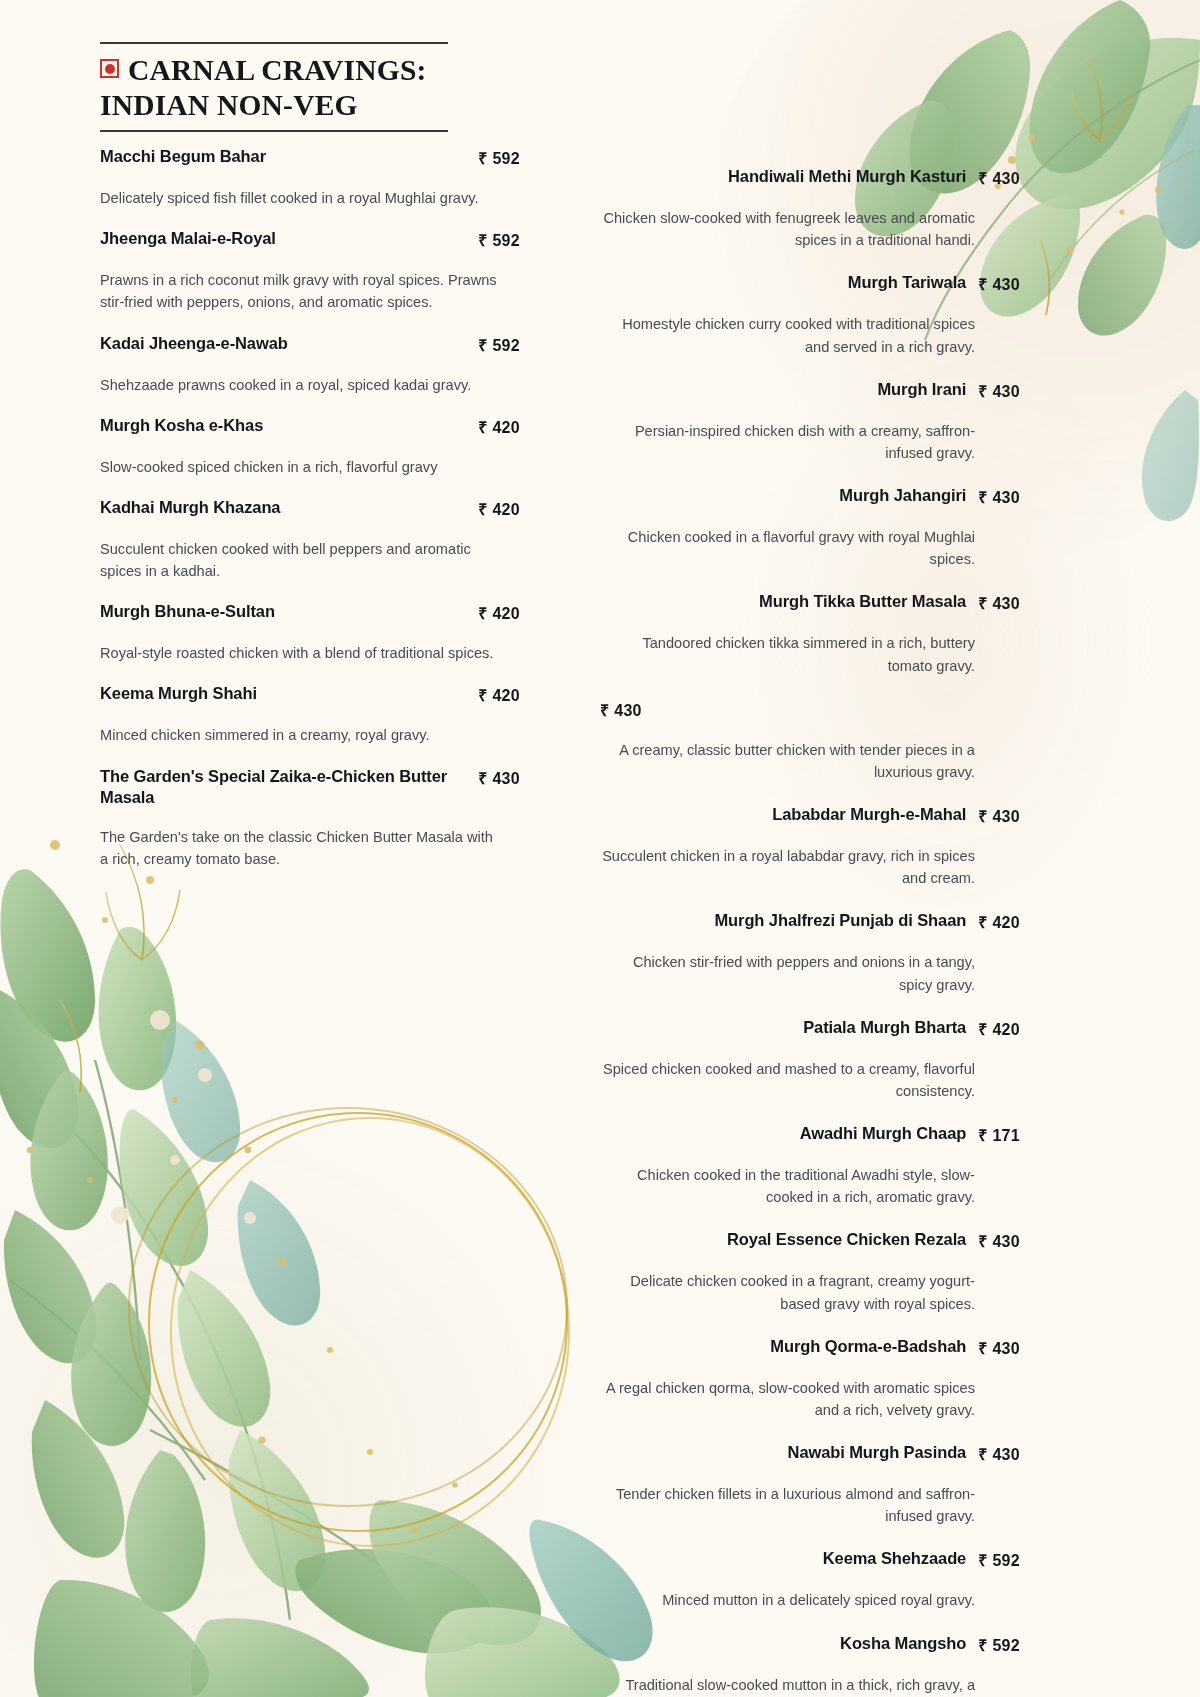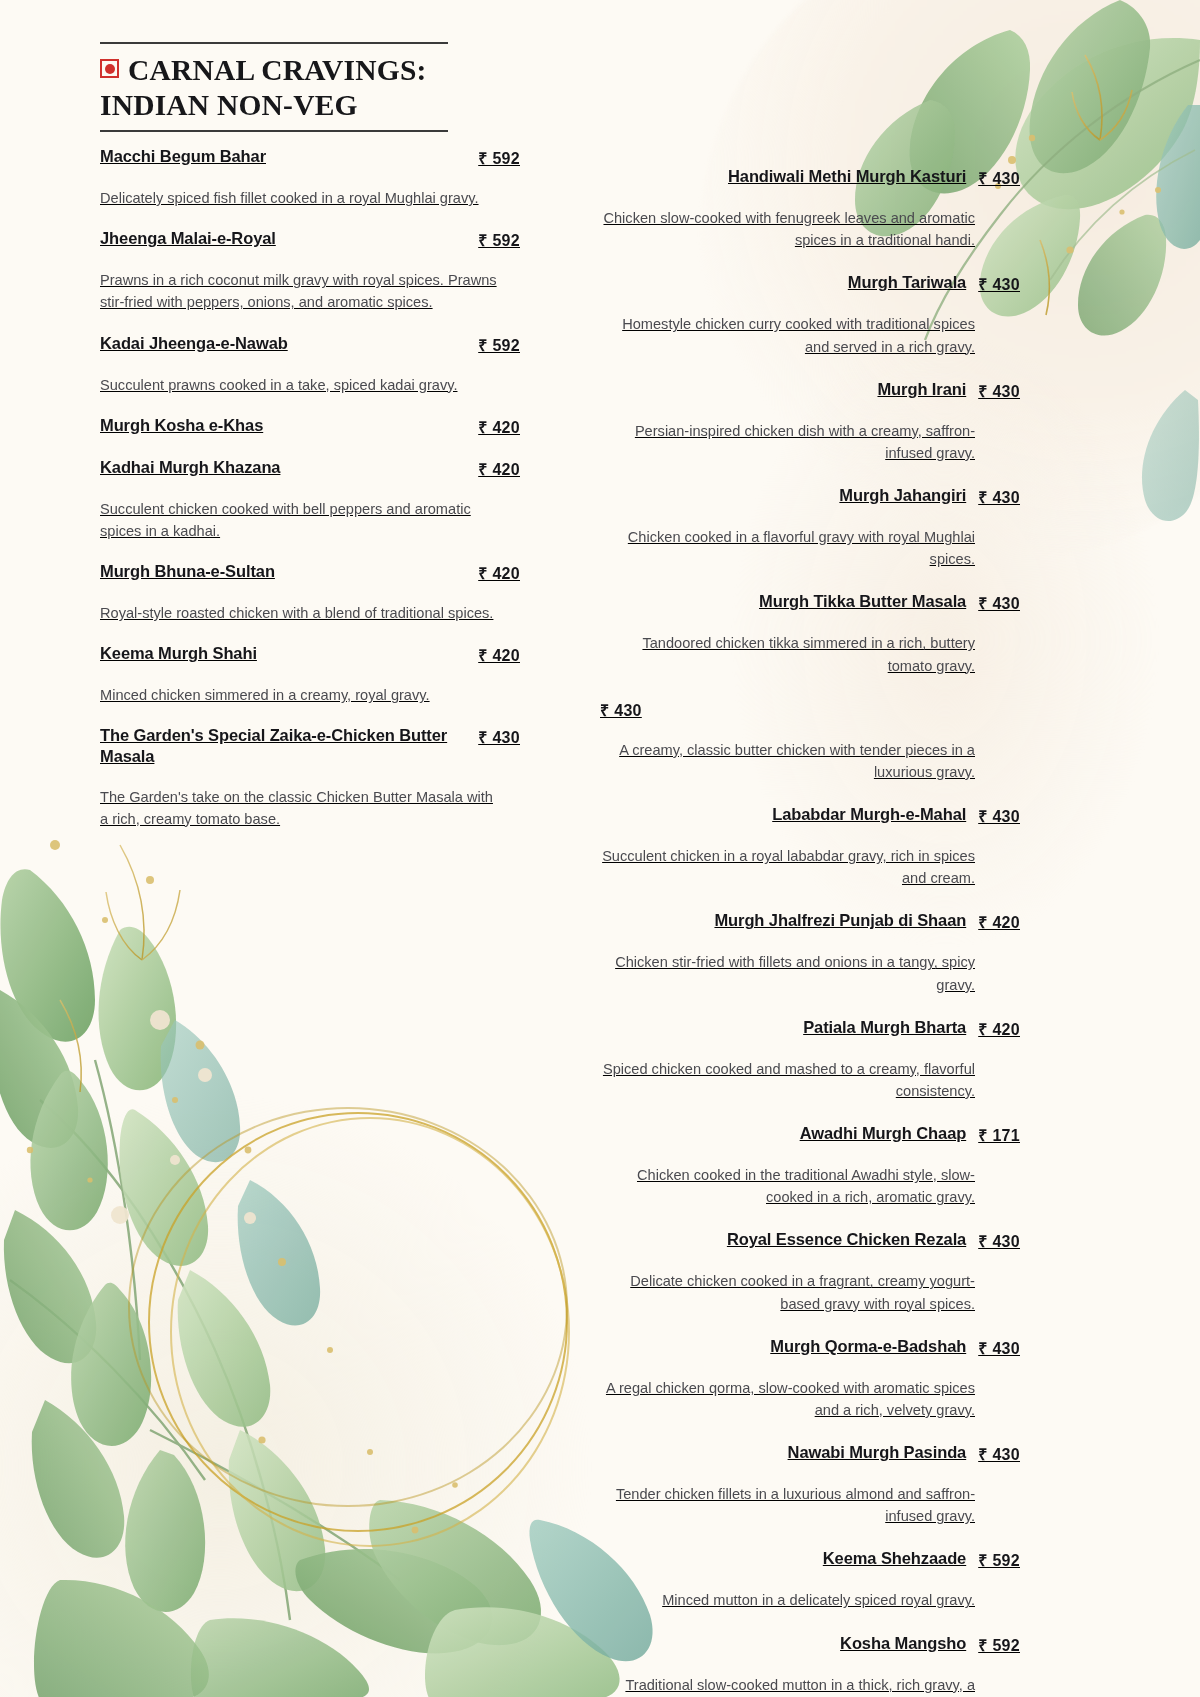--- a/index.html
+++ b/index.html
@@ -70,21 +70,21 @@
     position:absolute; left:50%; top:50%;
     transform:translate(-50%,-50%);
     width:10px; height:10px; border-radius:50%;
     background:#d0312d;
   }
 
   .col { position:absolute; }
   .col-left  { left:100px; top:146px; width:420px; }
   .col-right { left:600px; top:166px; width:420px;text-align:right; }
 
-  .item { margin-bottom:19px;text-decoration:underline; }
+  .item { margin-bottom:19px; }
   .item-head {
     display:flex; align-items:flex-start;
     justify-content:space-between;
     gap:12px;
   }
   .item-name {
     font-weight:bold;
     font-size:16.5px;
     line-height:1.28;
     color:#16161a;
@@ -266,27 +266,28 @@
           <div class="item-name">Jheenga Malai-e-Royal</div>
           <div class="item-price">₹ 592</div>
         </div>
         <div class="item-desc">Prawns in a rich coconut milk gravy with royal spices. Prawns stir-fried with peppers, onions, and aromatic spices.</div>
       </div>
       <div class="item">
         <div class="item-head">
           <div class="item-name">Kadai Jheenga-e-Nawab</div>
           <div class="item-price">₹ 592</div>
         </div>
-        <div class="item-desc">Succulent prawns cooked in a take, spiced kadai gravy.</div>
+        <div class="item-desc">Shehzaade prawns cooked in a royal, spiced kadai gravy.</div>
       </div>
       <div class="item">
         <div class="item-head">
           <div class="item-name">Murgh Kosha e-Khas</div>
           <div class="item-price">₹ 420</div>
         </div>
+        <div class="item-desc">Slow-cooked spiced chicken in a rich, flavorful gravy</div>
       </div>
       <div class="item">
         <div class="item-head">
           <div class="item-name">Kadhai Murgh Khazana</div>
           <div class="item-price">₹ 420</div>
         </div>
         <div class="item-desc">Succulent chicken cooked with bell peppers and aromatic spices in a kadhai.</div>
       </div>
       <div class="item">
         <div class="item-head">
@@ -357,21 +358,21 @@
           <div class="item-name">Lababdar Murgh-e-Mahal</div>
           <div class="item-price">₹ 430</div>
         </div>
         <div class="item-desc">Succulent chicken in a royal lababdar gravy, rich in spices and cream.</div>
       </div>
       <div class="item">
         <div class="item-head">
           <div class="item-name">Murgh Jhalfrezi Punjab di Shaan</div>
           <div class="item-price">₹ 420</div>
         </div>
-        <div class="item-desc">Chicken stir-fried with fillets and onions in a tangy, spicy gravy.</div>
+        <div class="item-desc">Chicken stir-fried with peppers and onions in a tangy, spicy gravy.</div>
       </div>
       <div class="item">
         <div class="item-head">
           <div class="item-name">Patiala Murgh Bharta</div>
           <div class="item-price">₹ 420</div>
         </div>
         <div class="item-desc">Spiced chicken cooked and mashed to a creamy, flavorful consistency.</div>
       </div>
       <div class="item">
         <div class="item-head">

